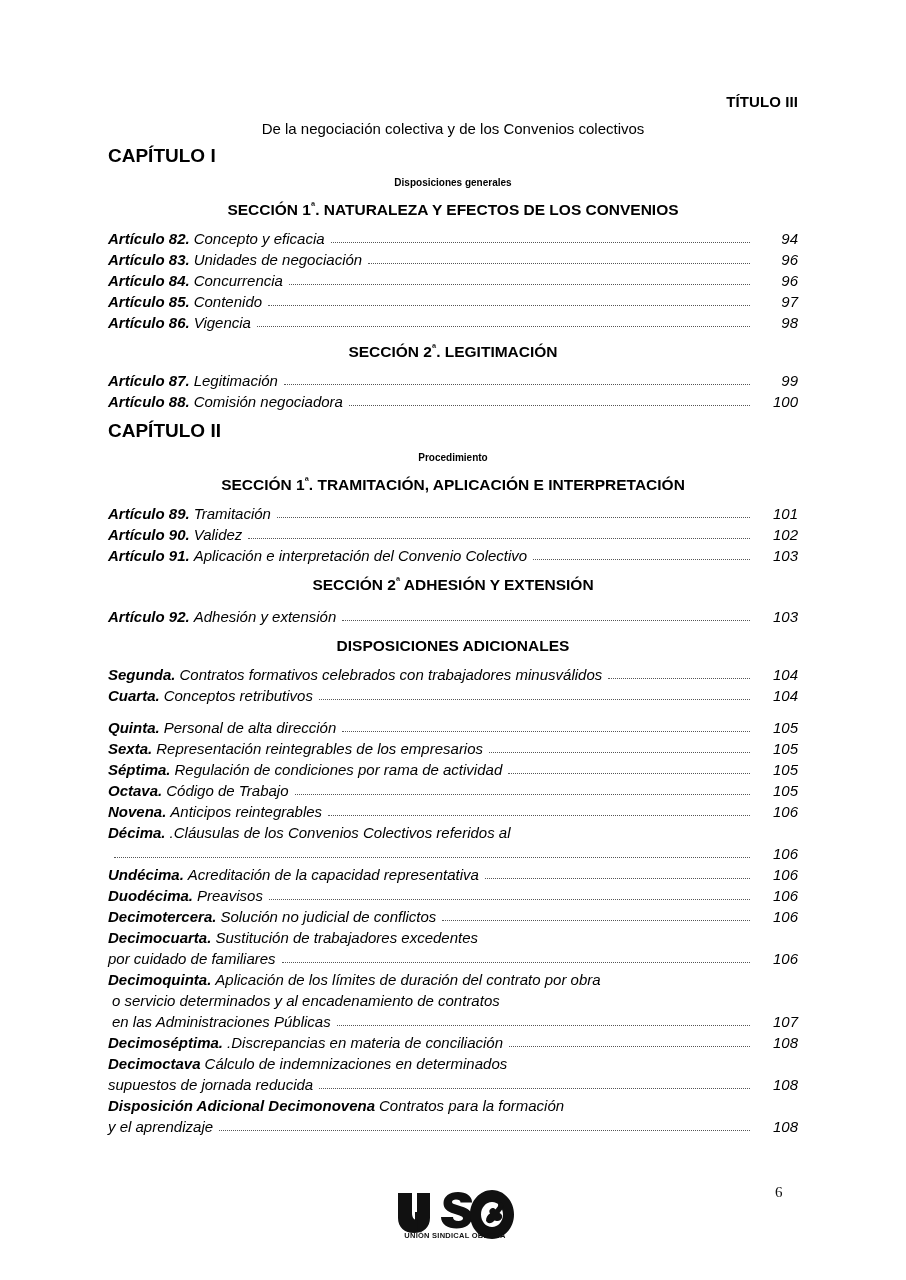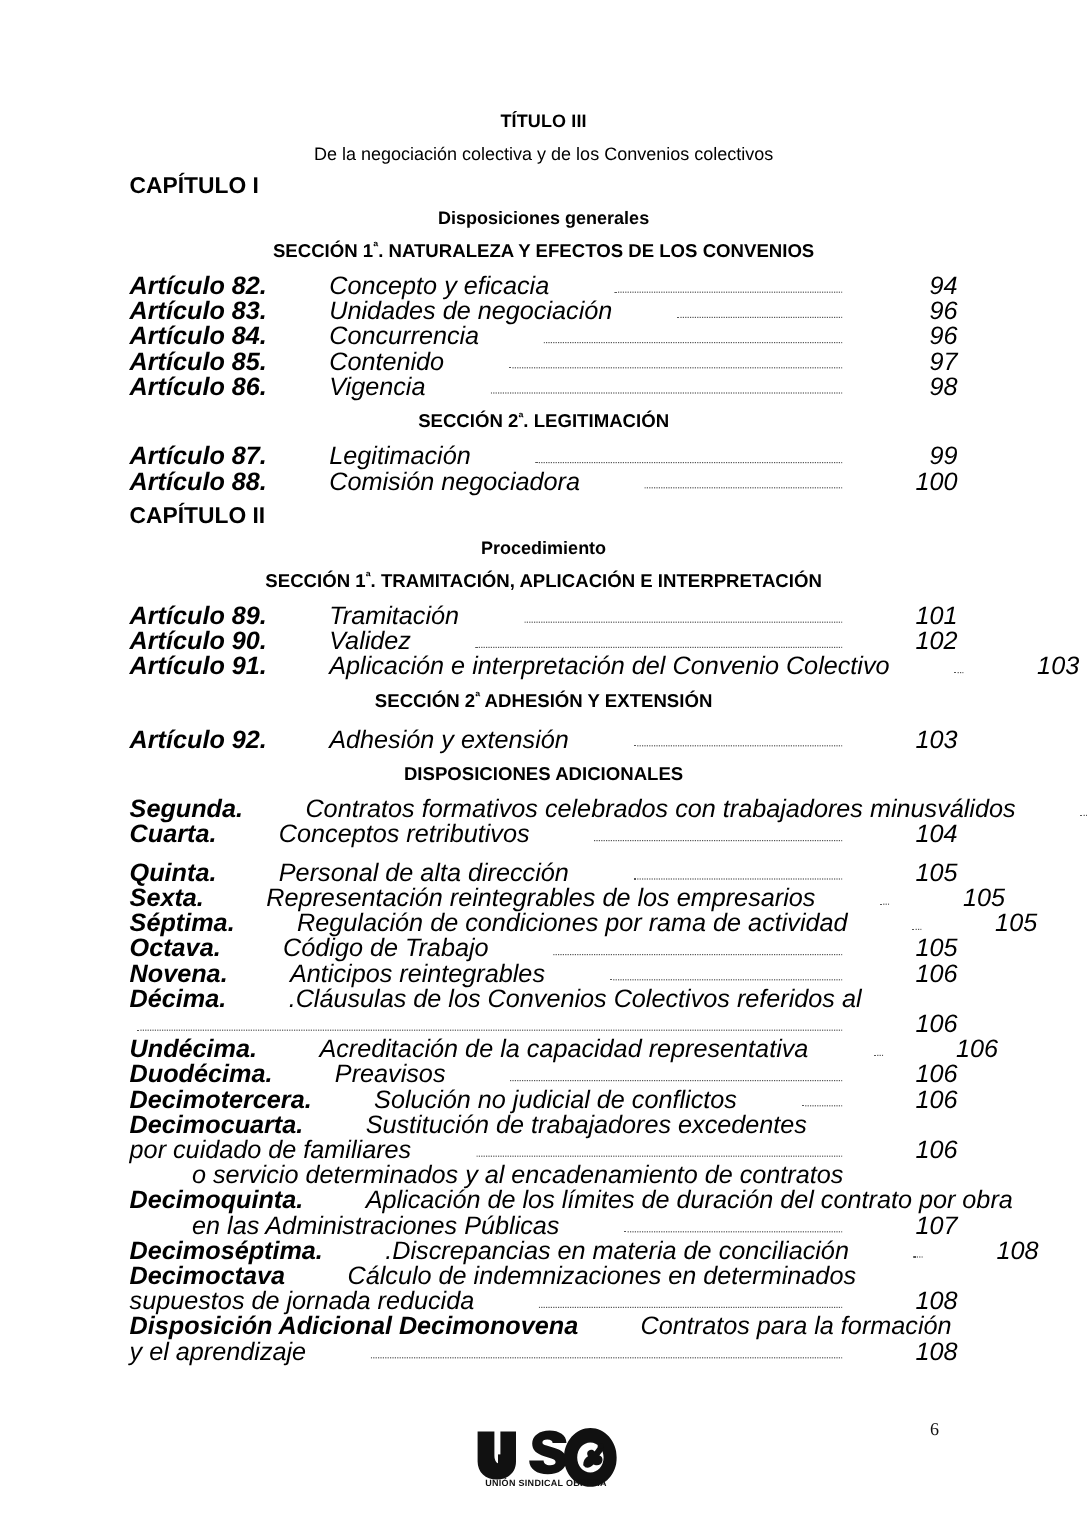--- a/index.html
+++ b/index.html
@@ -28,42 +28,42 @@
 
   .content {
     position: absolute;
     left: 108px;
     top: 88px;
     width: 690px;
   }
 
   
   .h-title {
-    text-align: center;
+    text-align: right;
     font-weight: bold;
     font-size: 15px;
     line-height: 27px;
     letter-spacing: 0.1px;
   }
   .h-sub {
     text-align: center;
     font-weight: normal;
     font-size: 15px;
     line-height: 27px;
   }
   .h-chapter {
     text-align: left;
     font-weight: bold;
     font-size: 19px;
     line-height: 27px;
   }
   .h-chapter-sub {
     text-align: center;
     font-weight: bold;
-    font-size: 15px;
+    font-size: 10px;
     line-height: 27px;
   }
   .h-section {
     text-align: center;
     font-weight: bold;
     font-size: 15.5px;
     line-height: 28px;
   }
   .h-disp {
     text-align: center;
@@ -74,24 +74,23 @@
   .sup {
     font-size: 0.72em;
     vertical-align: 0.42em;
     line-height: 0;
   }
 
   
   .entry {
     display: flex;
     align-items: baseline;
-    font-size: 21px;
+    font-size: 15px;
     line-height: 21px;
     white-space: nowrap;
-    gap: 48px;
   }
   .entry .lbl {
     font-weight: bold;
     font-style: italic;
     flex: none;
   }
   .entry .desc {
     font-style: italic;
     flex: none;
     padding-left: 4px;
@@ -364,29 +363,29 @@
         <span class="pg"></span>
       </div>
       <div class="entry wrapline">
         <span class="desc">por cuidado de familiares</span>
         <span class="leader"></span>
         <span class="pg">106</span>
       </div>
     </div>
 
     <div>
+      <div class="entry cont-first">
+        <span class="lbl">Decimoquinta.</span>
+        <span class="desc">Aplicación de los límites de duración del contrato por obra</span>
+
+        <span class="pg"></span>
+      </div>
       <div class="entry cont-first wrapline">
         <span class="lead-space"></span>
         <span class="desc">o servicio determinados y al encadenamiento de contratos</span>
-
-        <span class="pg"></span>
-      </div>
-      <div class="entry cont-first">
-        <span class="lbl">Decimoquinta.</span>
-        <span class="desc">Aplicación de los límites de duración del contrato por obra</span>
 
         <span class="pg"></span>
       </div>
       <div class="entry wrapline">
         <span class="lead-space"></span>
         <span class="desc">en las Administraciones Públicas</span>
         <span class="leader"></span>
         <span class="pg">107</span>
       </div>
     </div>

